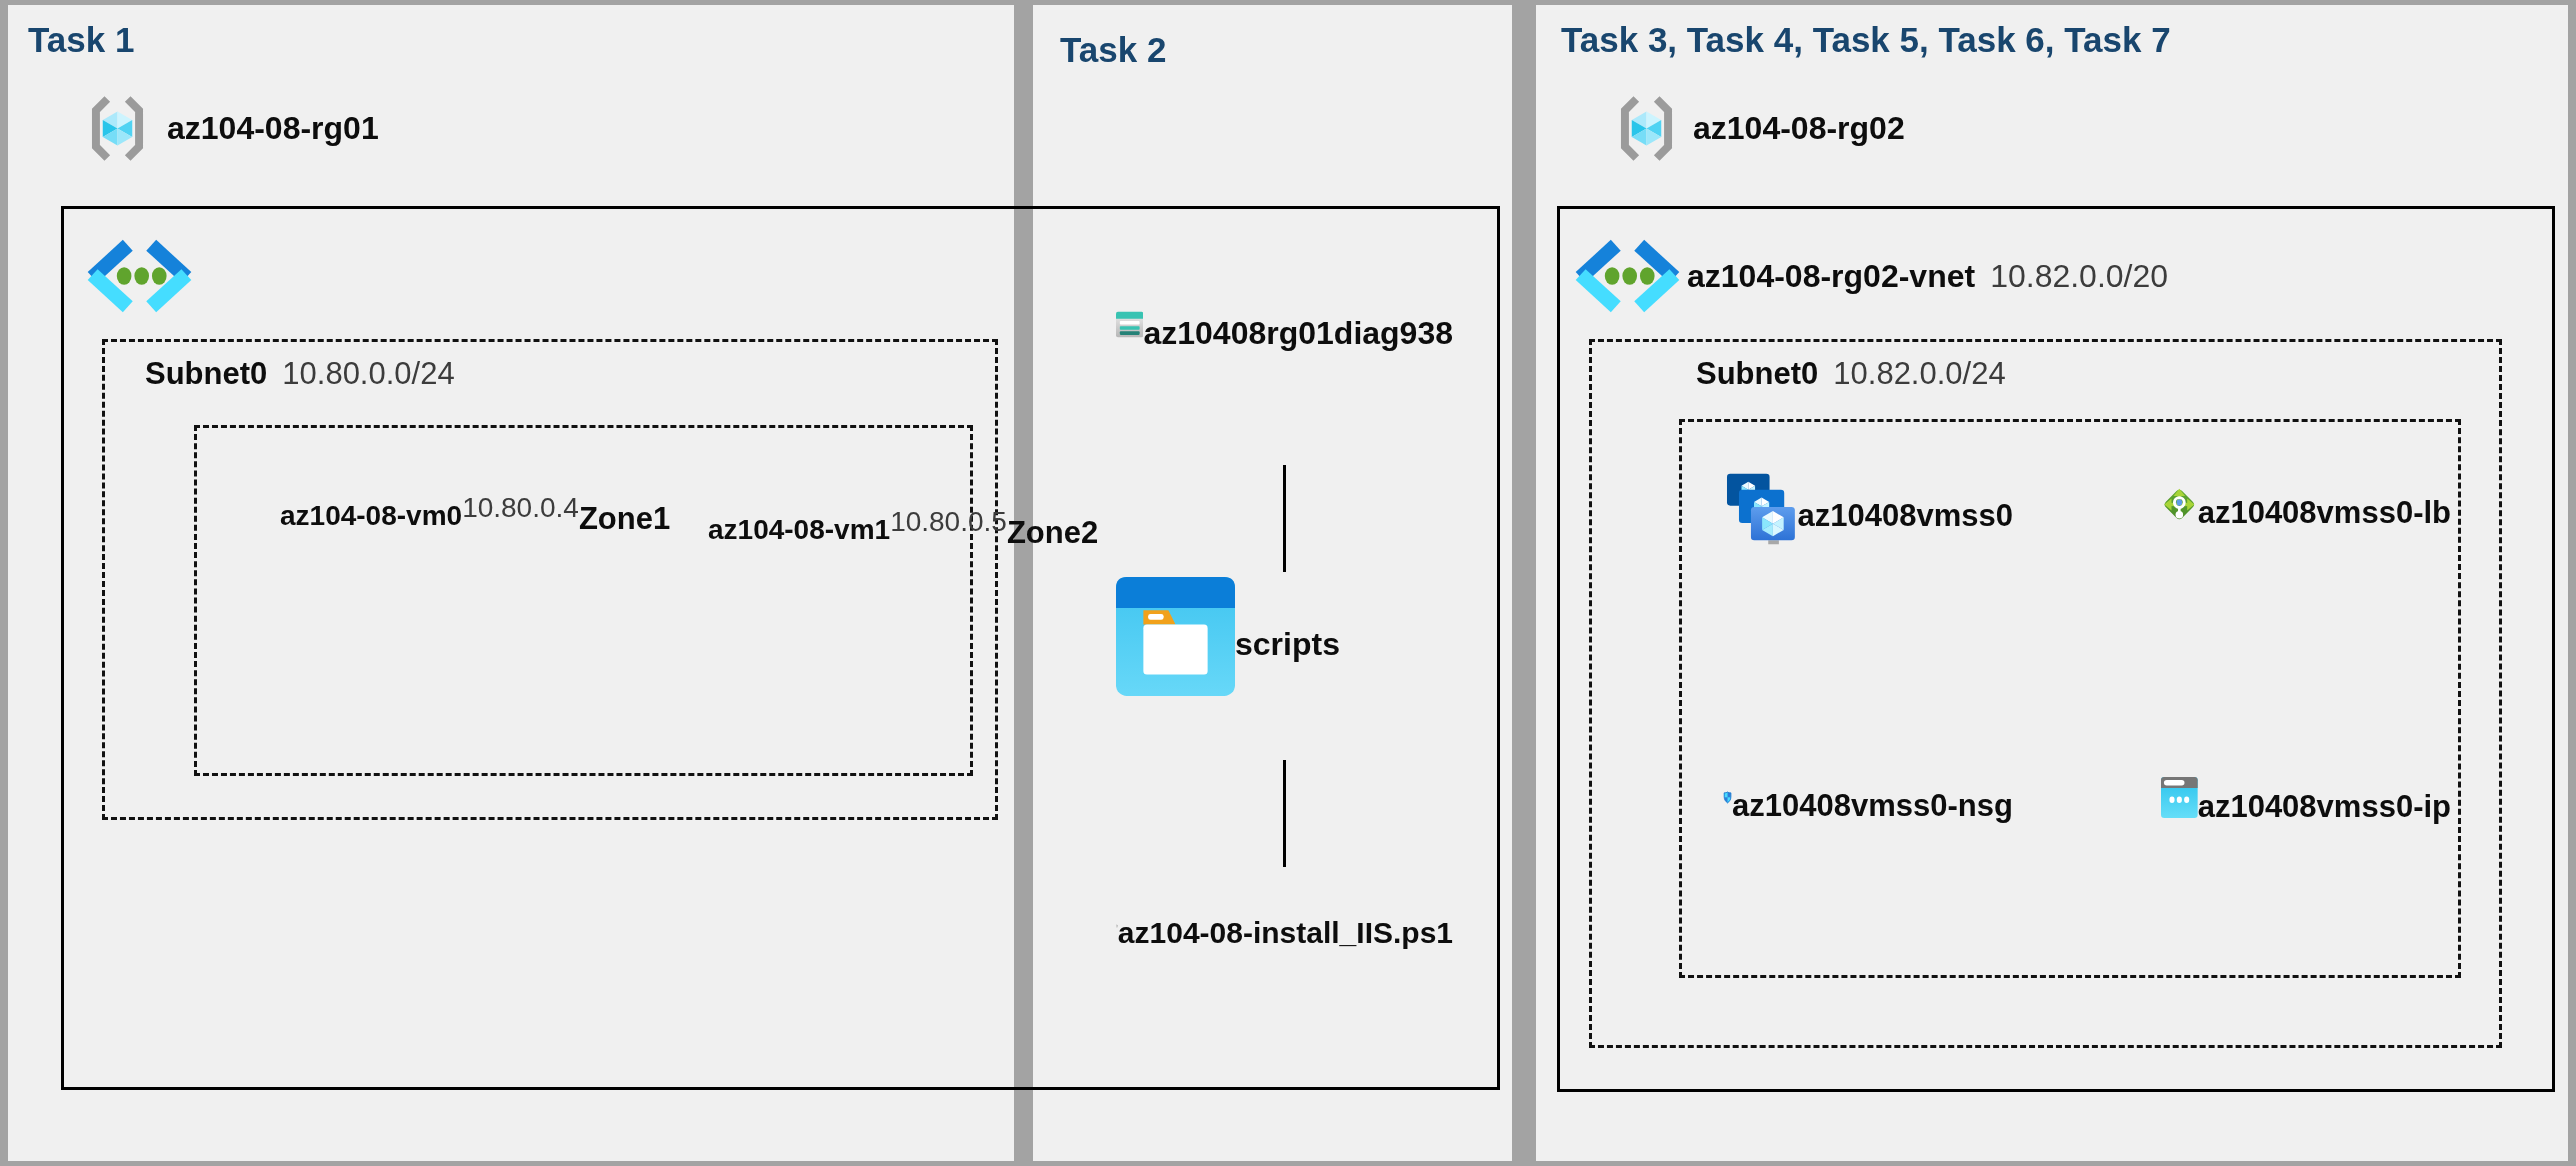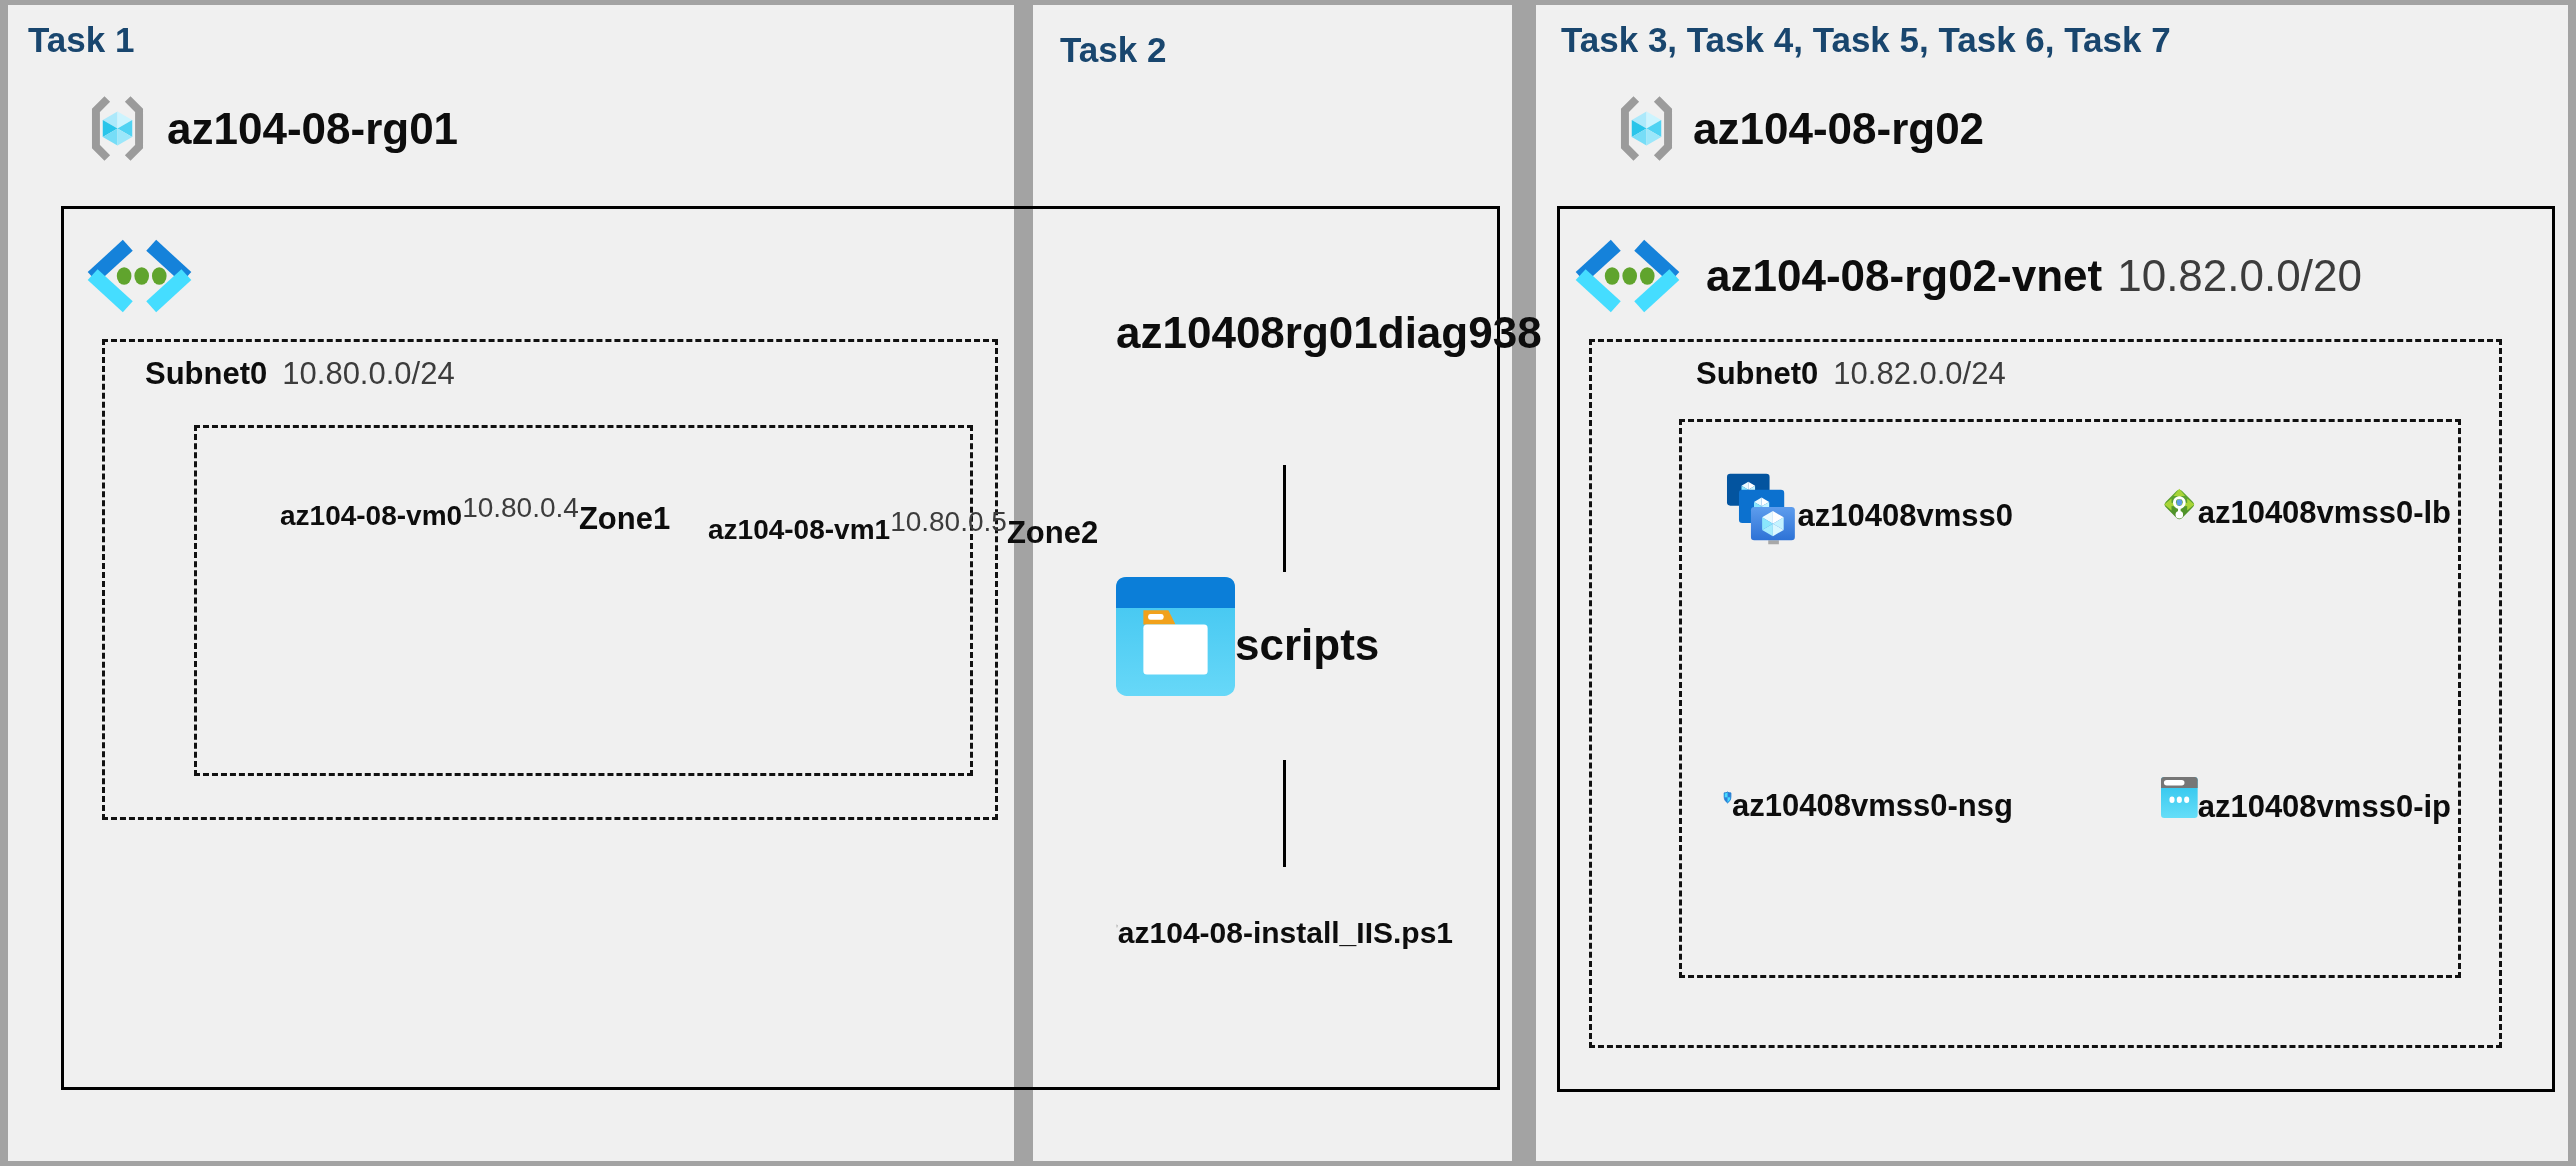--- a/index.html
+++ b/index.html
@@ -4,21 +4,21 @@
 <style>
   html,body{margin:0;padding:0;background:#ffffff;font-family:"Liberation Sans",sans-serif;}
   #canvas{position:relative;width:2576px;height:1166px;background:#a3a3a3;overflow:hidden;}
   .panel{position:absolute;top:5.4px;height:1156px;background:#f0f0f0;}
   .heading{position:absolute;font-size:35px;font-weight:bold;color:#19466e;white-space:nowrap;}
   .box-solid{position:absolute;border:3.4px solid #000;}
   .box-dashed{position:absolute;border:3.4px dashed #111;}
   .icon-row{position:absolute;display:flex;align-items:center;}
   .res-group{position:absolute;display:flex;flex-direction:row;align-items:center;}
   .lbl{font-size:31px;font-weight:bold;color:#0d0d0d;white-space:nowrap;}
-  .lbl-lg{font-size:44px;font-weight:bold;color:#0d0d0d;white-space:nowrap;}
+  .lbl-lg{font-size:32px;font-weight:bold;color:#0d0d0d;white-space:nowrap;}
   .cidr{font-weight:normal;color:#3c3c3c;margin-left:15px;}
   .vm-name{margin-top:24px;font-size:28px;font-weight:bold;color:#0d0d0d;white-space:nowrap;}
   .vm-ip{margin-top:9.4px;font-size:28px;font-weight:normal;color:#3c3c3c;white-space:nowrap;}
   .vm-zone{margin-top:30px;font-size:31px;font-weight:bold;color:#0d0d0d;white-space:nowrap;}
   .conn{position:absolute;width:2.7px;background:#000;}
   .glabel{margin-top:17.5px;}
   svg{display:block;}
 </style>
 </head>
 <body>
@@ -122,21 +122,21 @@
       <line x1="64" y1="14" x2="16" y2="58" stroke="#1582da" stroke-width="20"></line>
       <line x1="16" y1="54" x2="64" y2="98" stroke="#45ddff" stroke-width="20"></line>
       <line x1="96" y1="14" x2="144" y2="58" stroke="#1582da" stroke-width="20"></line>
       <line x1="144" y1="54" x2="96" y2="98" stroke="#45ddff" stroke-width="20"></line>
       <ellipse cx="59" cy="56" rx="10" ry="12" fill="#60a42d"></ellipse>
       <ellipse cx="83" cy="56" rx="10" ry="12" fill="#60a42d"></ellipse>
       <ellipse cx="107" cy="56" rx="10" ry="12" fill="#60a42d"></ellipse>
     </svg>
   </div>
 
-  <div class="icon-row" style="left:1568px;top:235px;gap:19px;">
+  <div class="icon-row" style="left:1568px;top:235px;">
     <svg width="119" height="82" viewBox="0 0 160 112">
       <line x1="64" y1="14" x2="16" y2="58" stroke="#1582da" stroke-width="20"></line>
       <line x1="16" y1="54" x2="64" y2="98" stroke="#45ddff" stroke-width="20"></line>
       <line x1="96" y1="14" x2="144" y2="58" stroke="#1582da" stroke-width="20"></line>
       <line x1="144" y1="54" x2="96" y2="98" stroke="#45ddff" stroke-width="20"></line>
       <ellipse cx="59" cy="56" rx="10" ry="12" fill="#60a42d"></ellipse>
       <ellipse cx="83" cy="56" rx="10" ry="12" fill="#60a42d"></ellipse>
       <ellipse cx="107" cy="56" rx="10" ry="12" fill="#60a42d"></ellipse>
     </svg>
     <span class="lbl-lg"><span>az104-08-rg02-vnet</span><span class="cidr">10.82.0.0/20</span></span>

